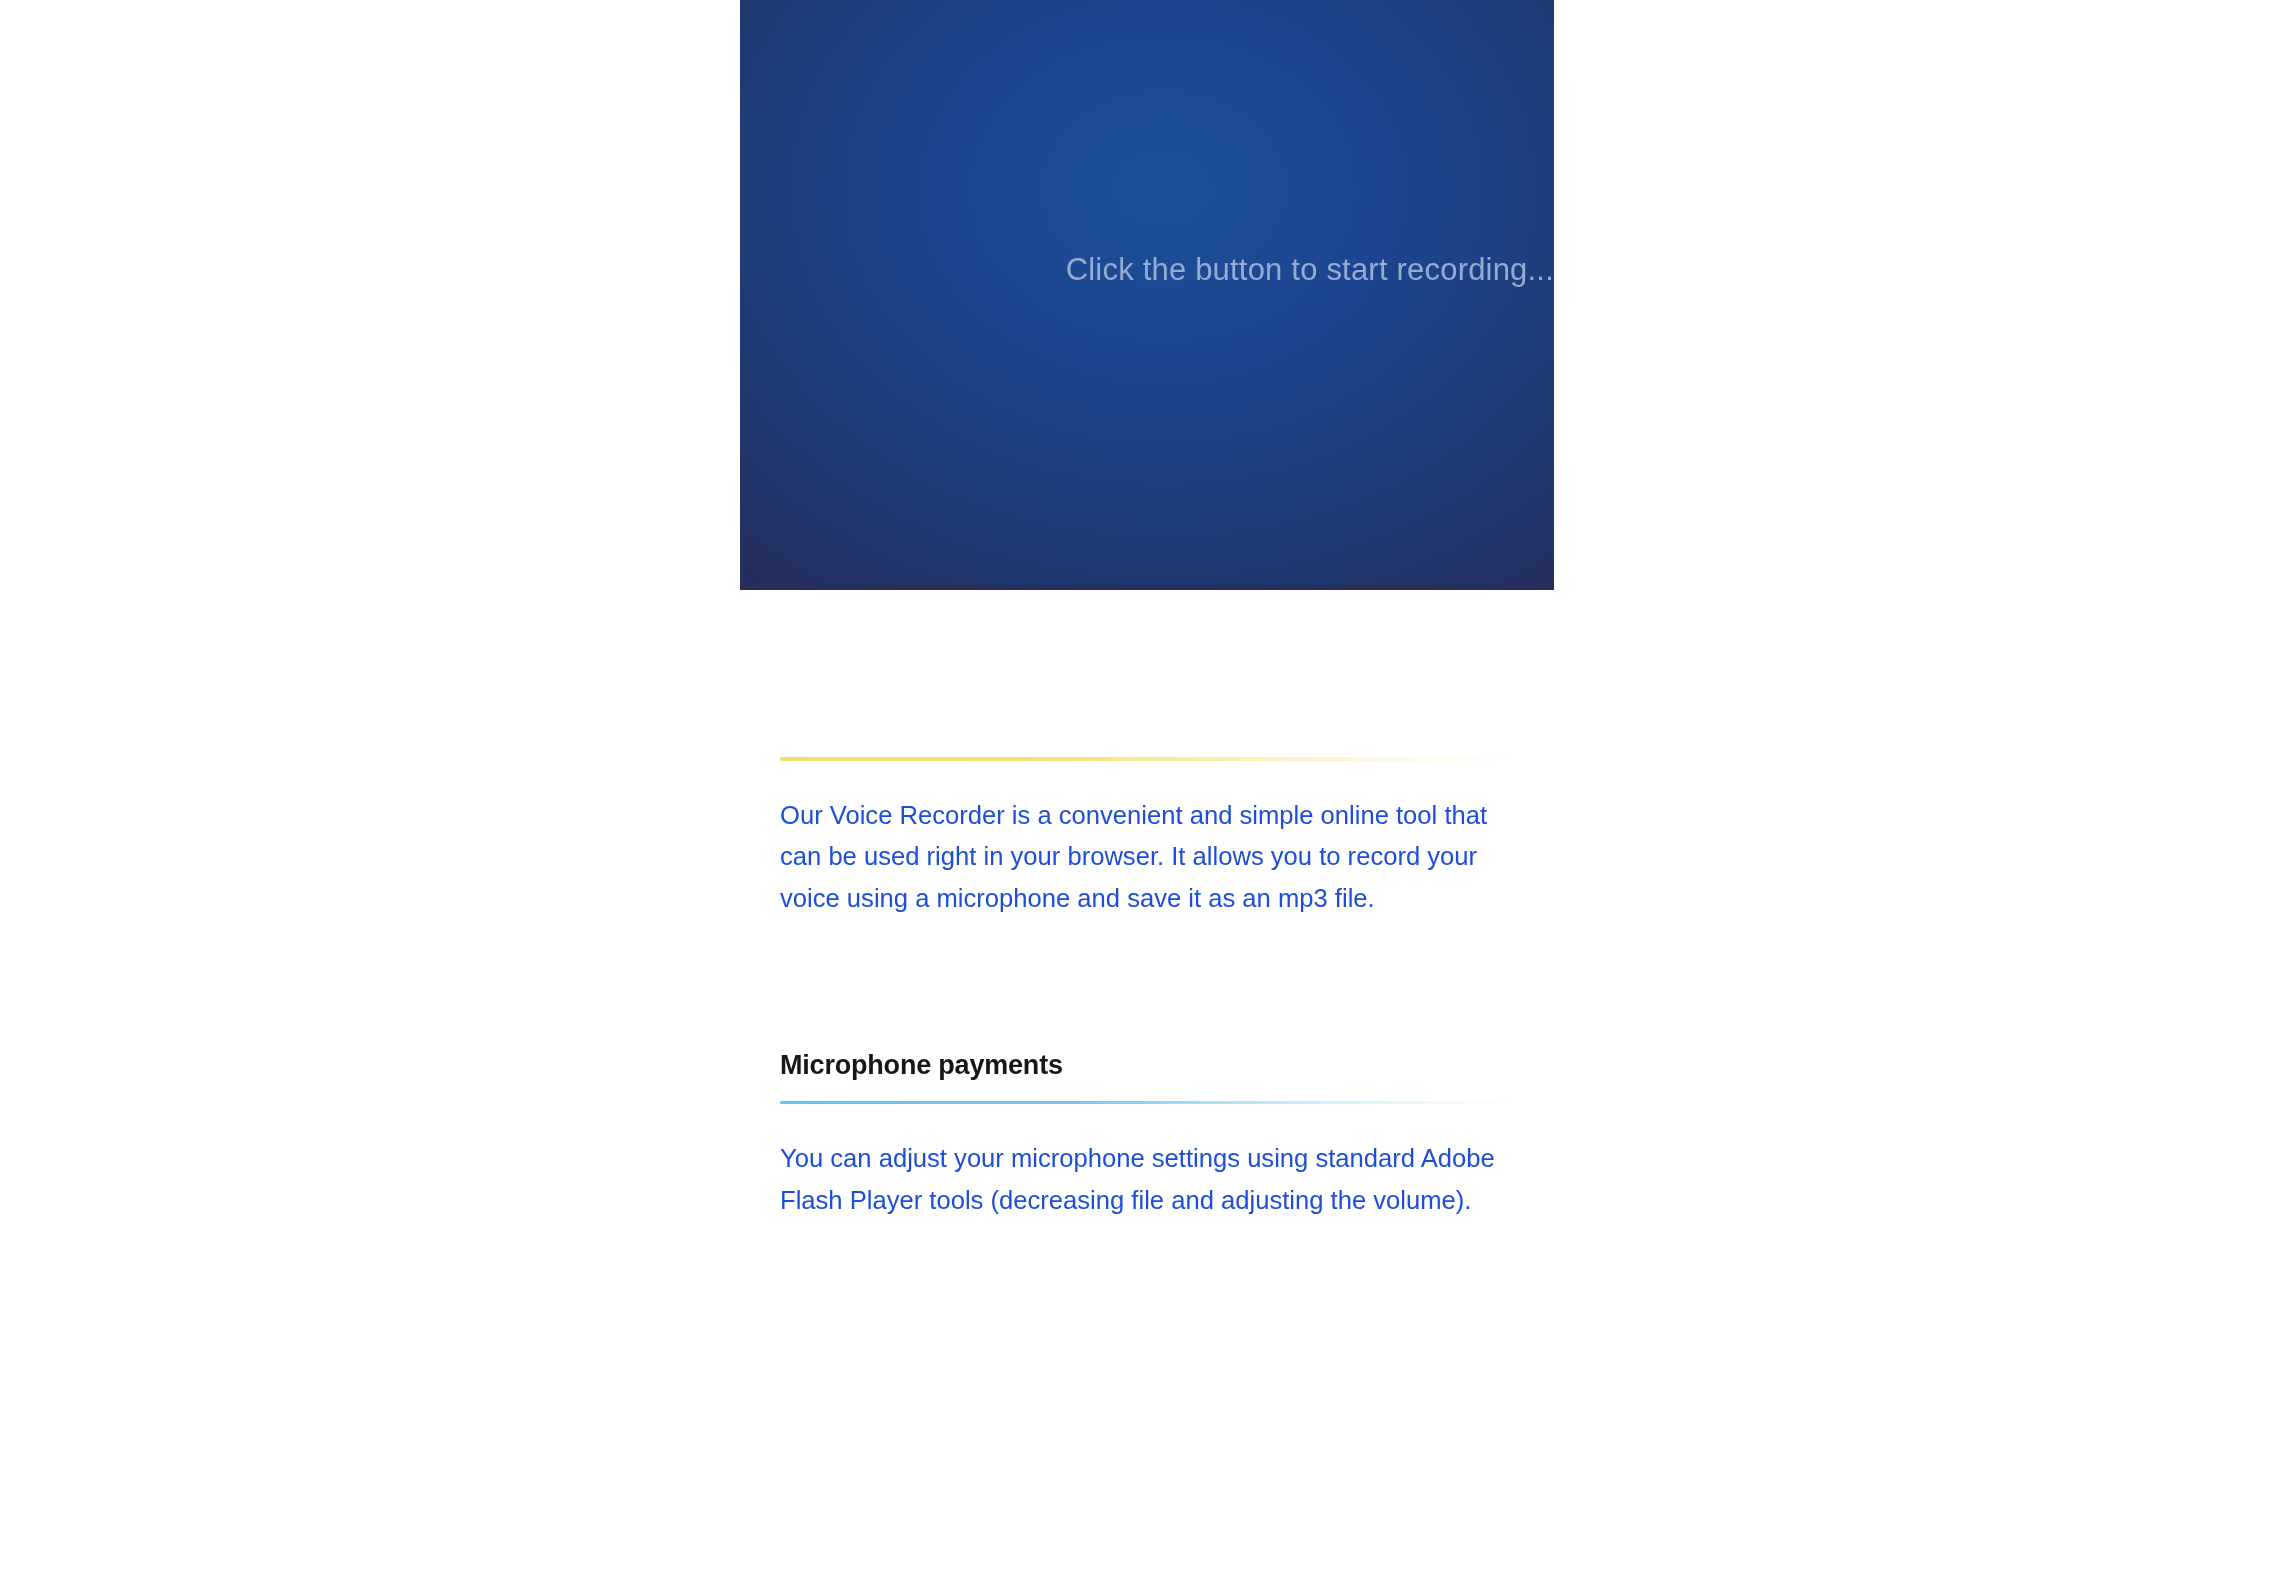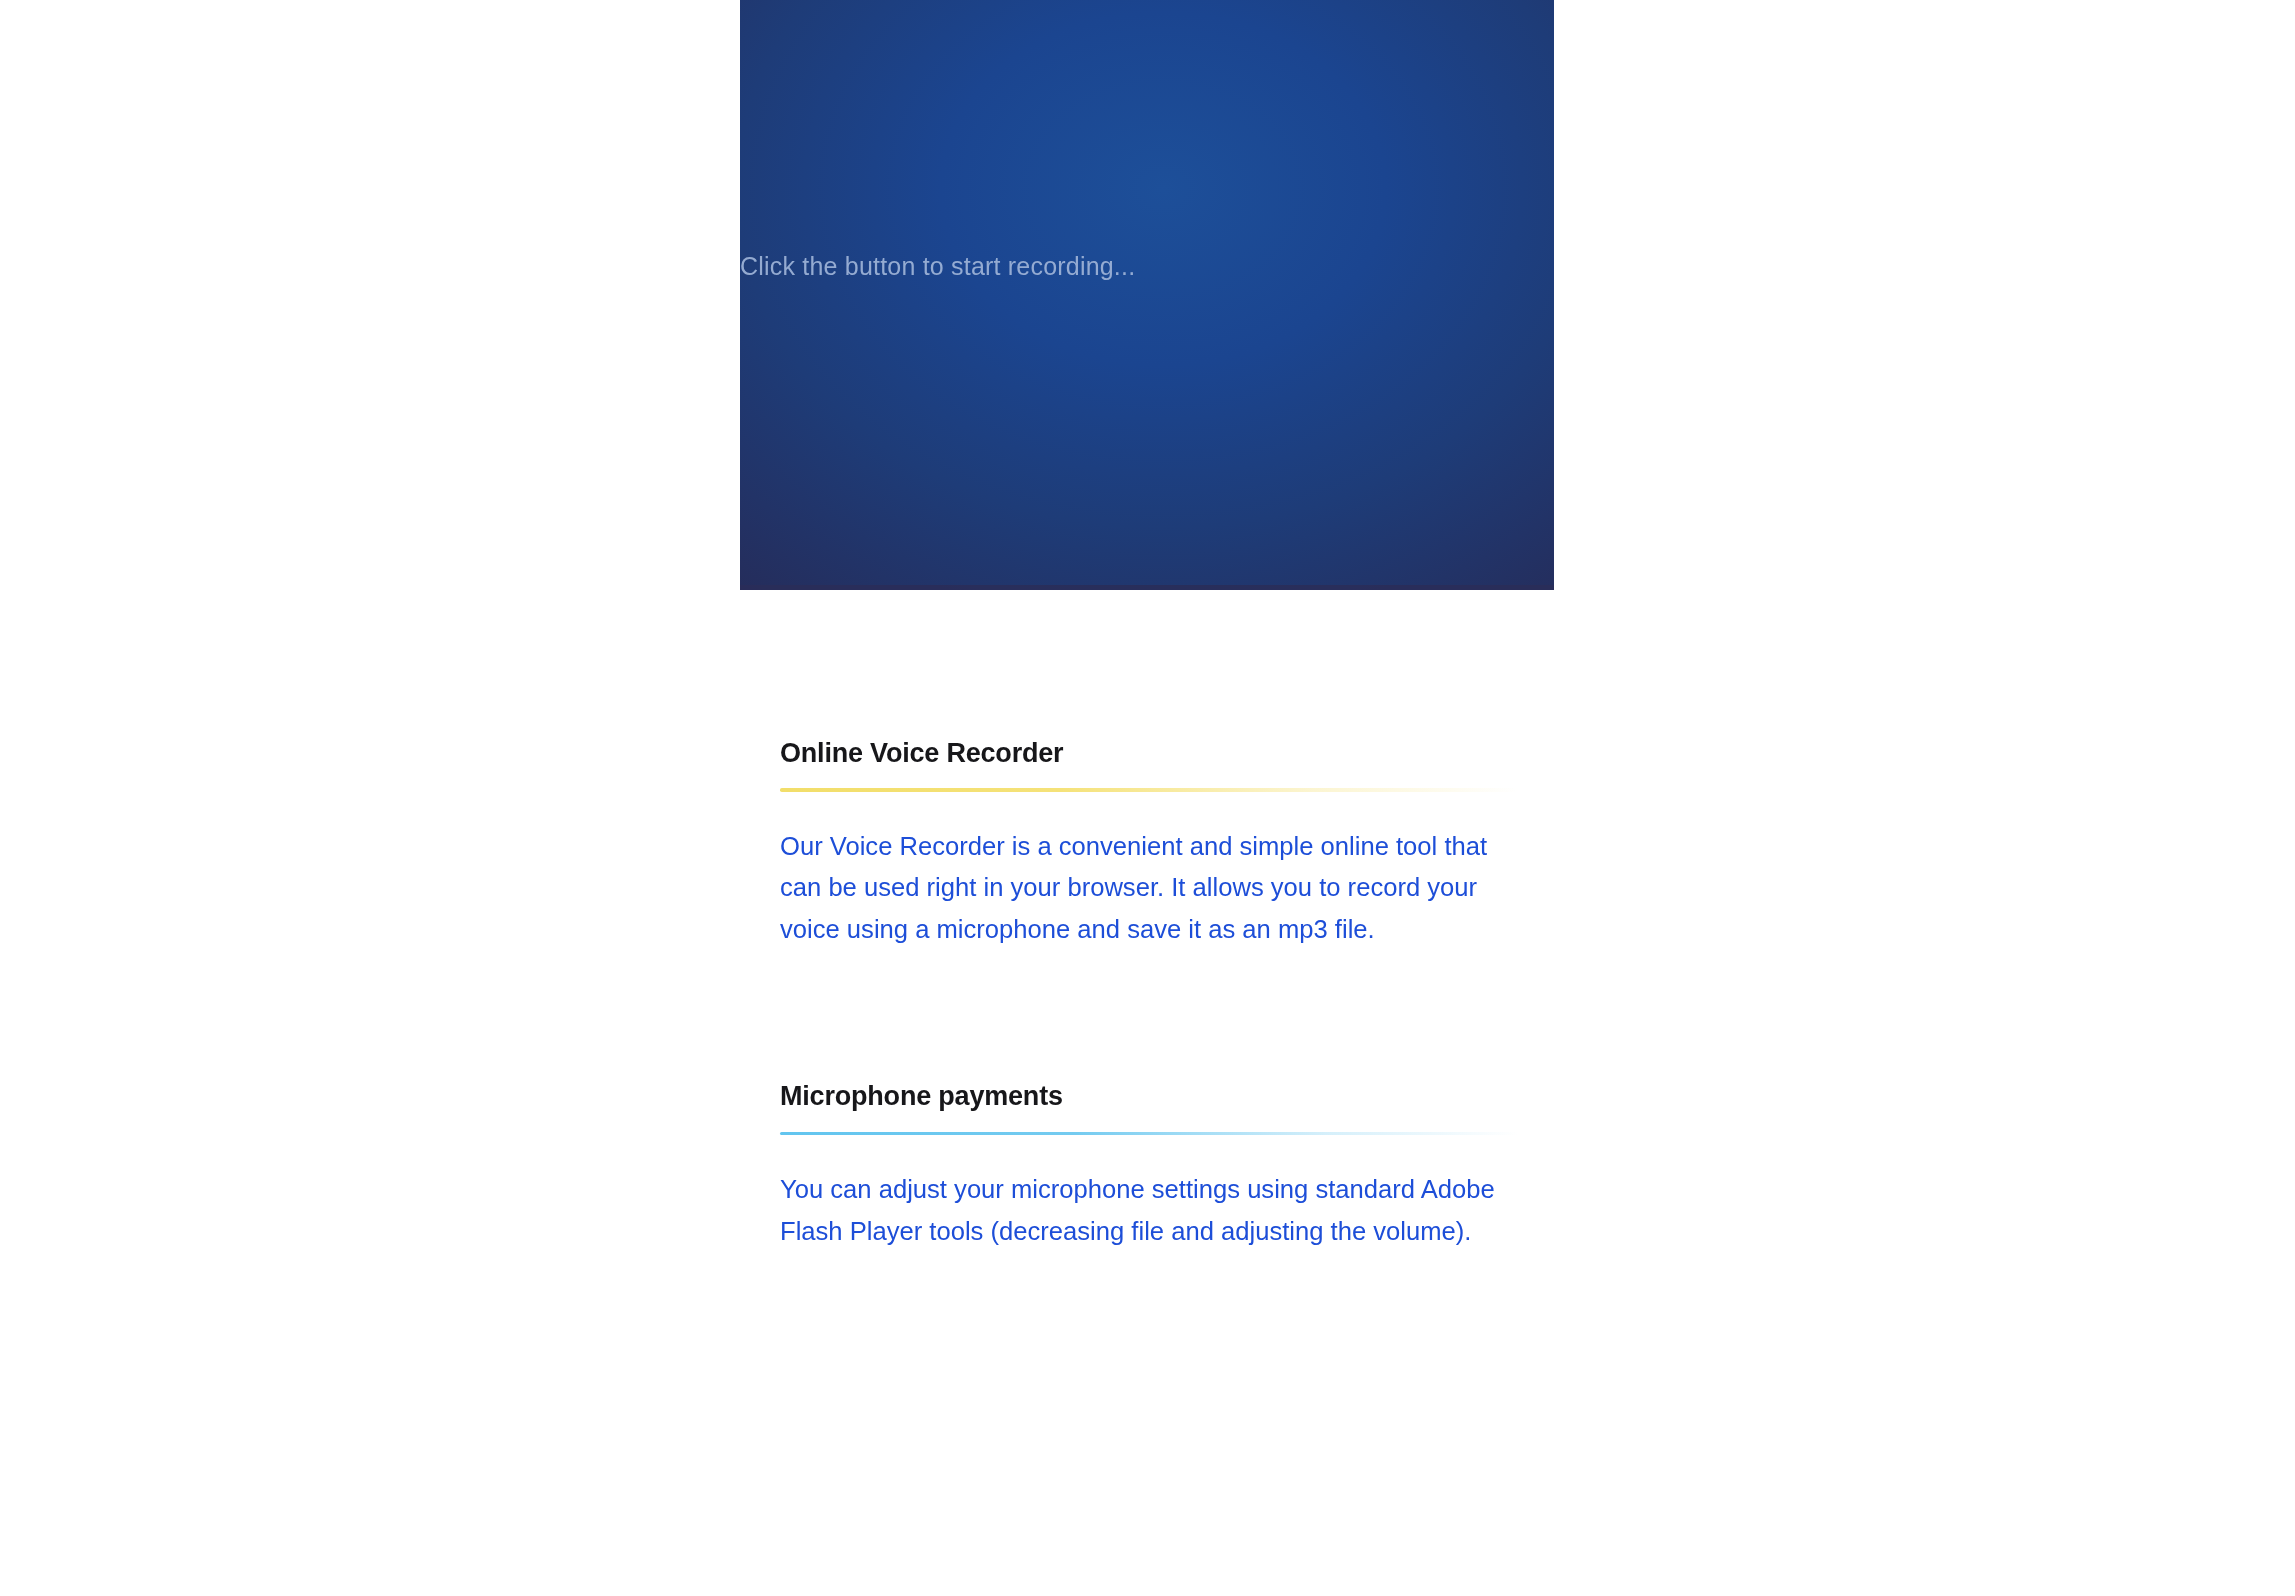--- a/index.html
+++ b/index.html
@@ -38,22 +38,22 @@
     height: 5.3px;
     background: #2a2d58;
     opacity: .85;
   }
 
   #recorder-status {
     position: absolute;
     left: 0;
     right: 0;
     top: 252px;
-    text-align: left;
-    font-size: 25px;
+    text-align: right;
+    font-size: 31px;
     letter-spacing: 0.2px;
     color: #9fb4d8;
     opacity: .92;
     font-family: "Liberation Sans", sans-serif;
   }
 
   
   #content {
     position: absolute;
     left: 780px;
@@ -103,21 +103,20 @@
 
 <div id="recorder-panel">
 
   <div id="recorder-status">Click the button to start recording...</div>
 
 </div>
 
 <div id="content">
 
   <div class="section">
-    <h2 class="section-heading">Online Voice Recorder</h2>
     <div class="section-rule rule-yellow"></div>
     <p class="section-body">Our Voice Recorder is a convenient and simple online tool that can be used right in your browser. It allows you to record your voice using a microphone and save it as an mp3 file.</p>
   </div>
 
   <div class="spacer-1"></div>
 
 
   <div class="spacer-2"></div>
 
   <div class="section">

